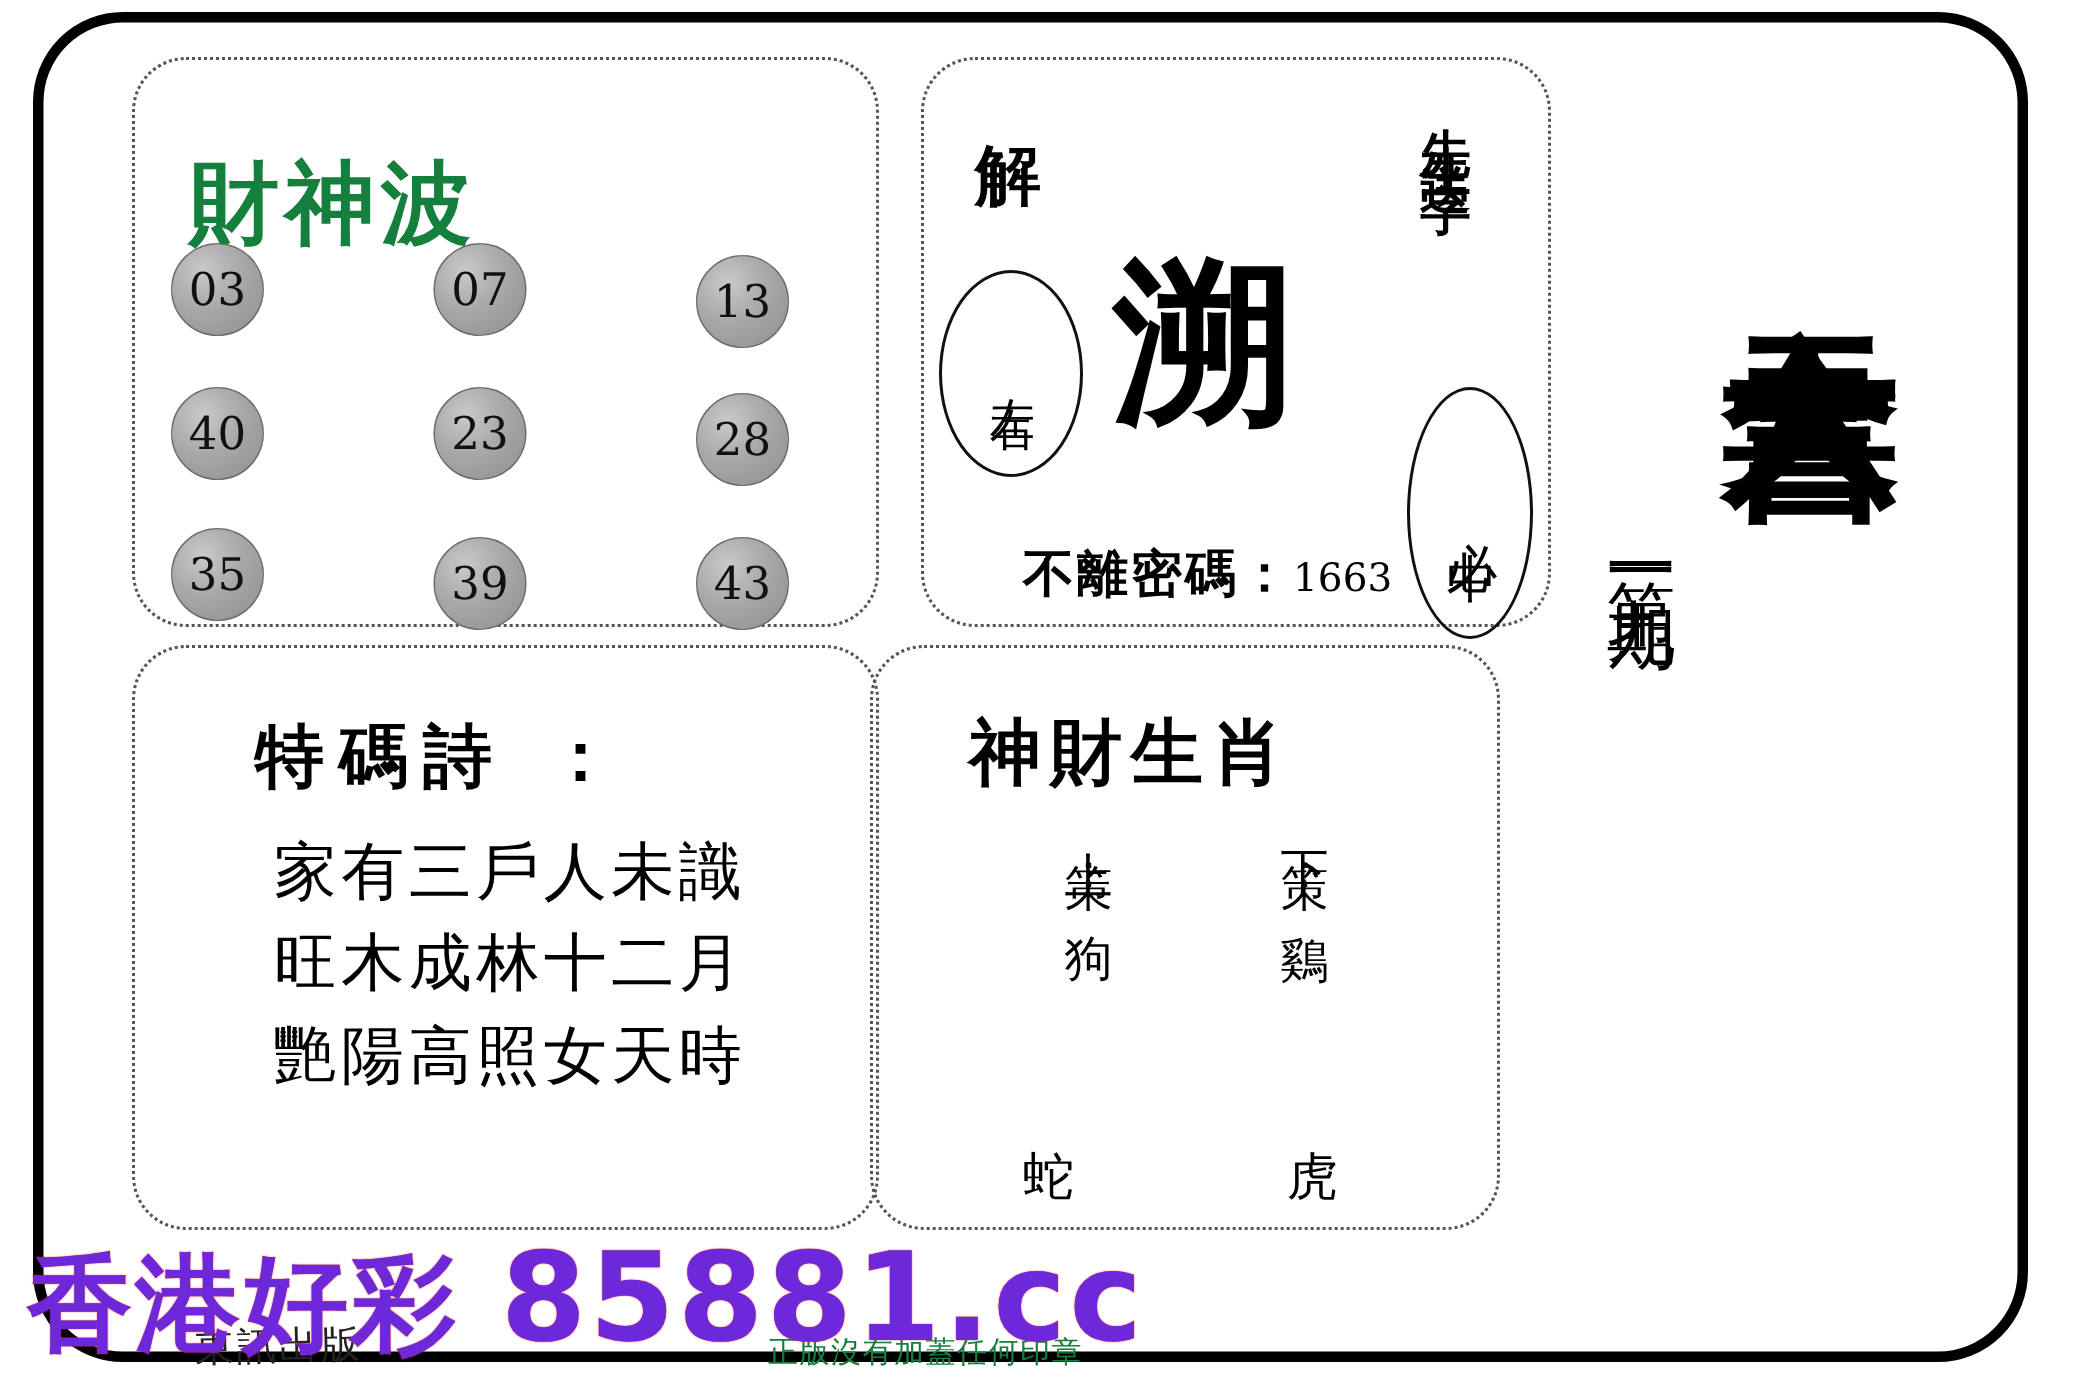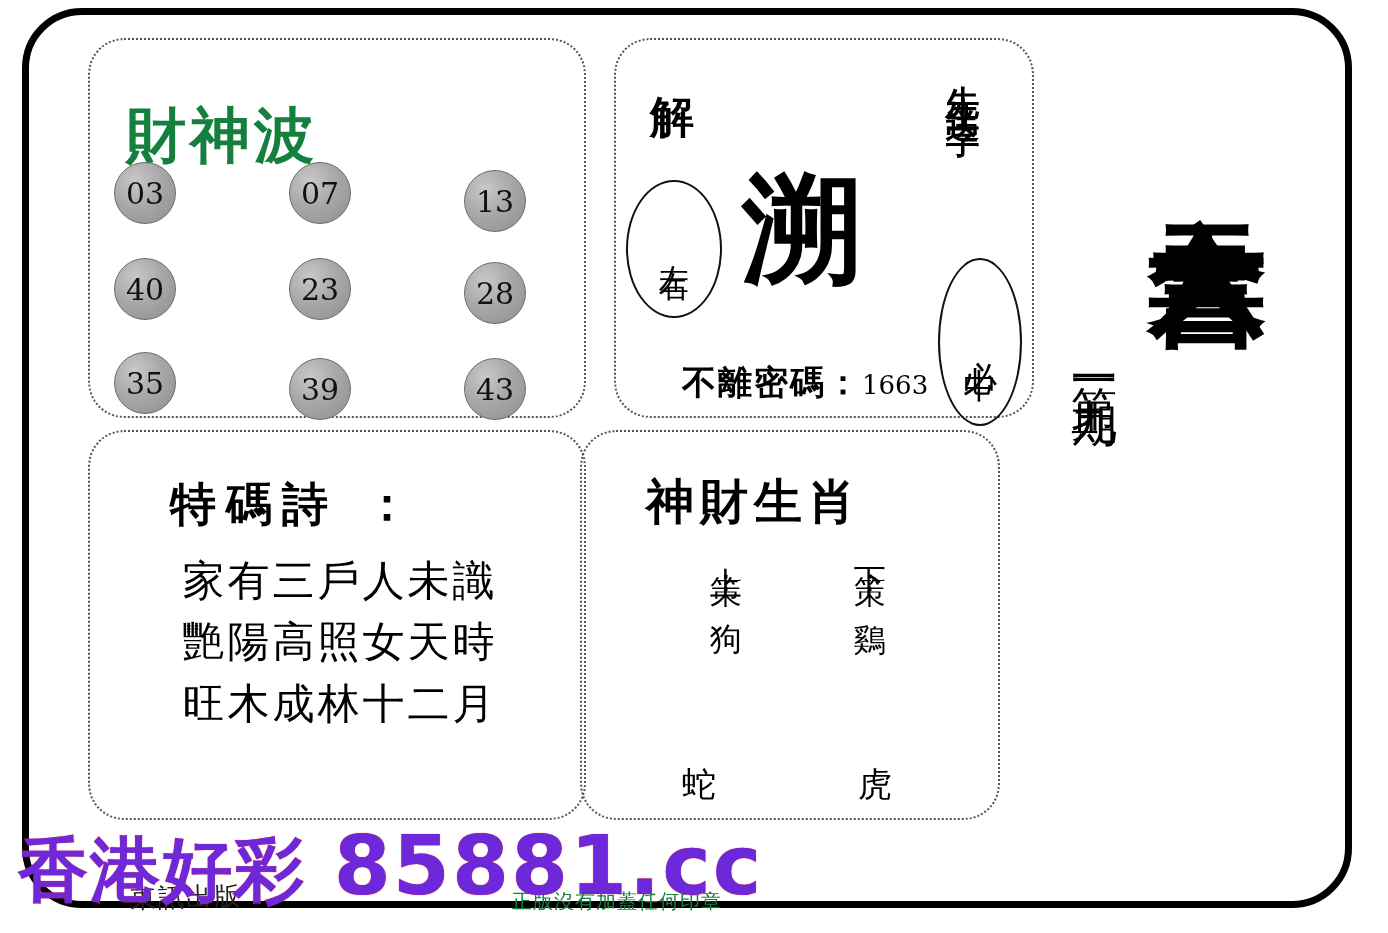--- a/index.html
+++ b/index.html
@@ -311,22 +311,22 @@
   <div class="big-char">溯</div>
   <div class="code-line">
     <span>不離密碼：</span><span class="num">1663</span>
   </div>
 </div>
 
 <div class="panel panel-poem">
   <div class="poem-title">特碼詩 ：</div>
   <div class="poem-lines">
     <div class="poem-line">家有三戶人未識</div>
+    <div class="poem-line">旺木成林十二月</div>
     <div class="poem-line">艷陽高照女天時</div>
-    <div class="poem-line">旺木成林十二月</div>
   </div>
 </div>
 
 <div class="panel panel-zodiac">
   <div class="zodiac-title">神財生肖</div>
   <div class="zcol zcol-up">上策：狗</div>
   <div class="zcol zcol-down">下策：鷄</div>
   <div class="zextra zextra-left">蛇</div>
   <div class="zextra zextra-right">虎</div>
 </div>

